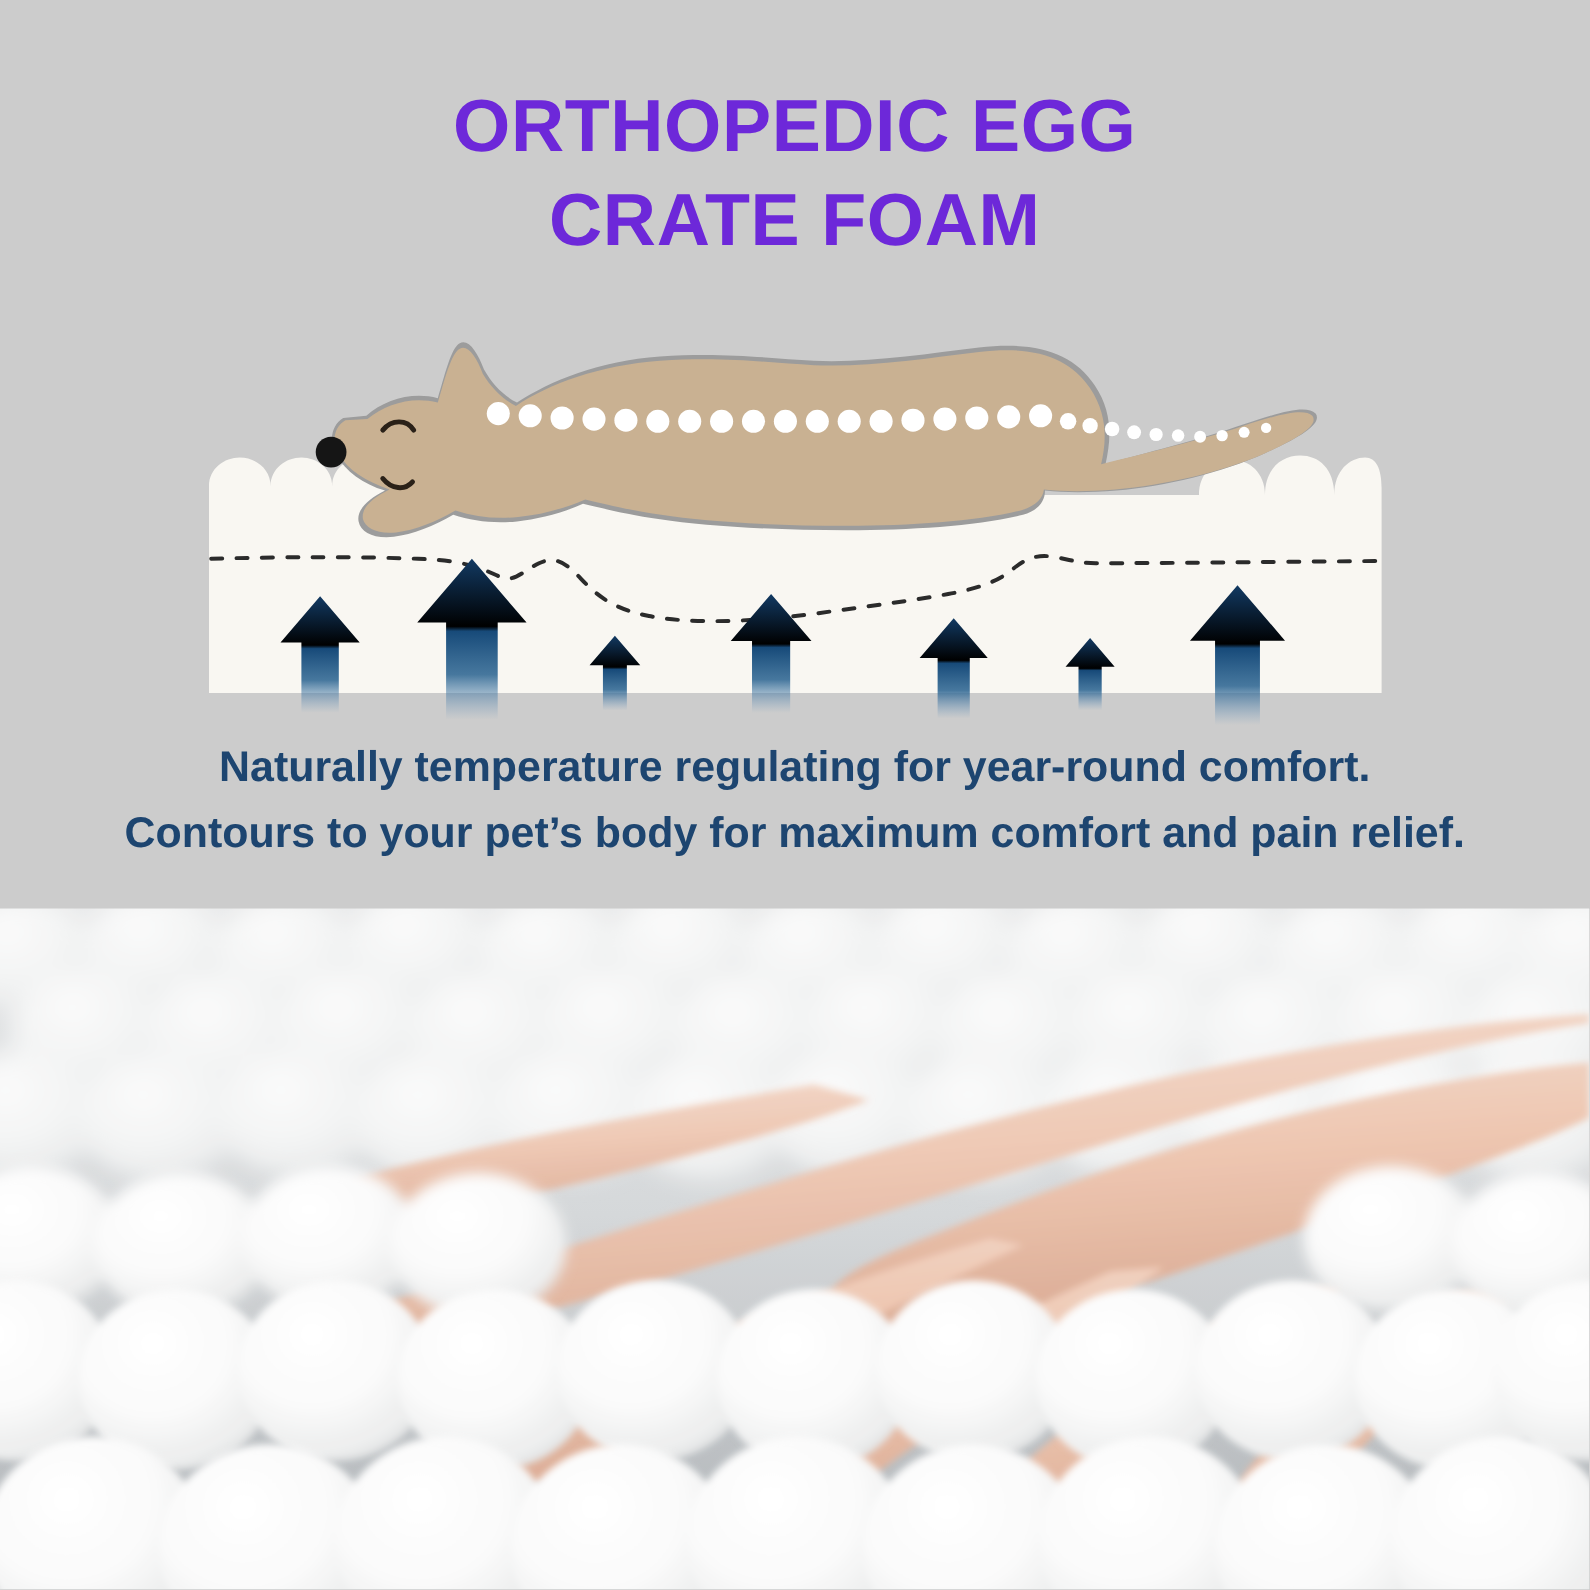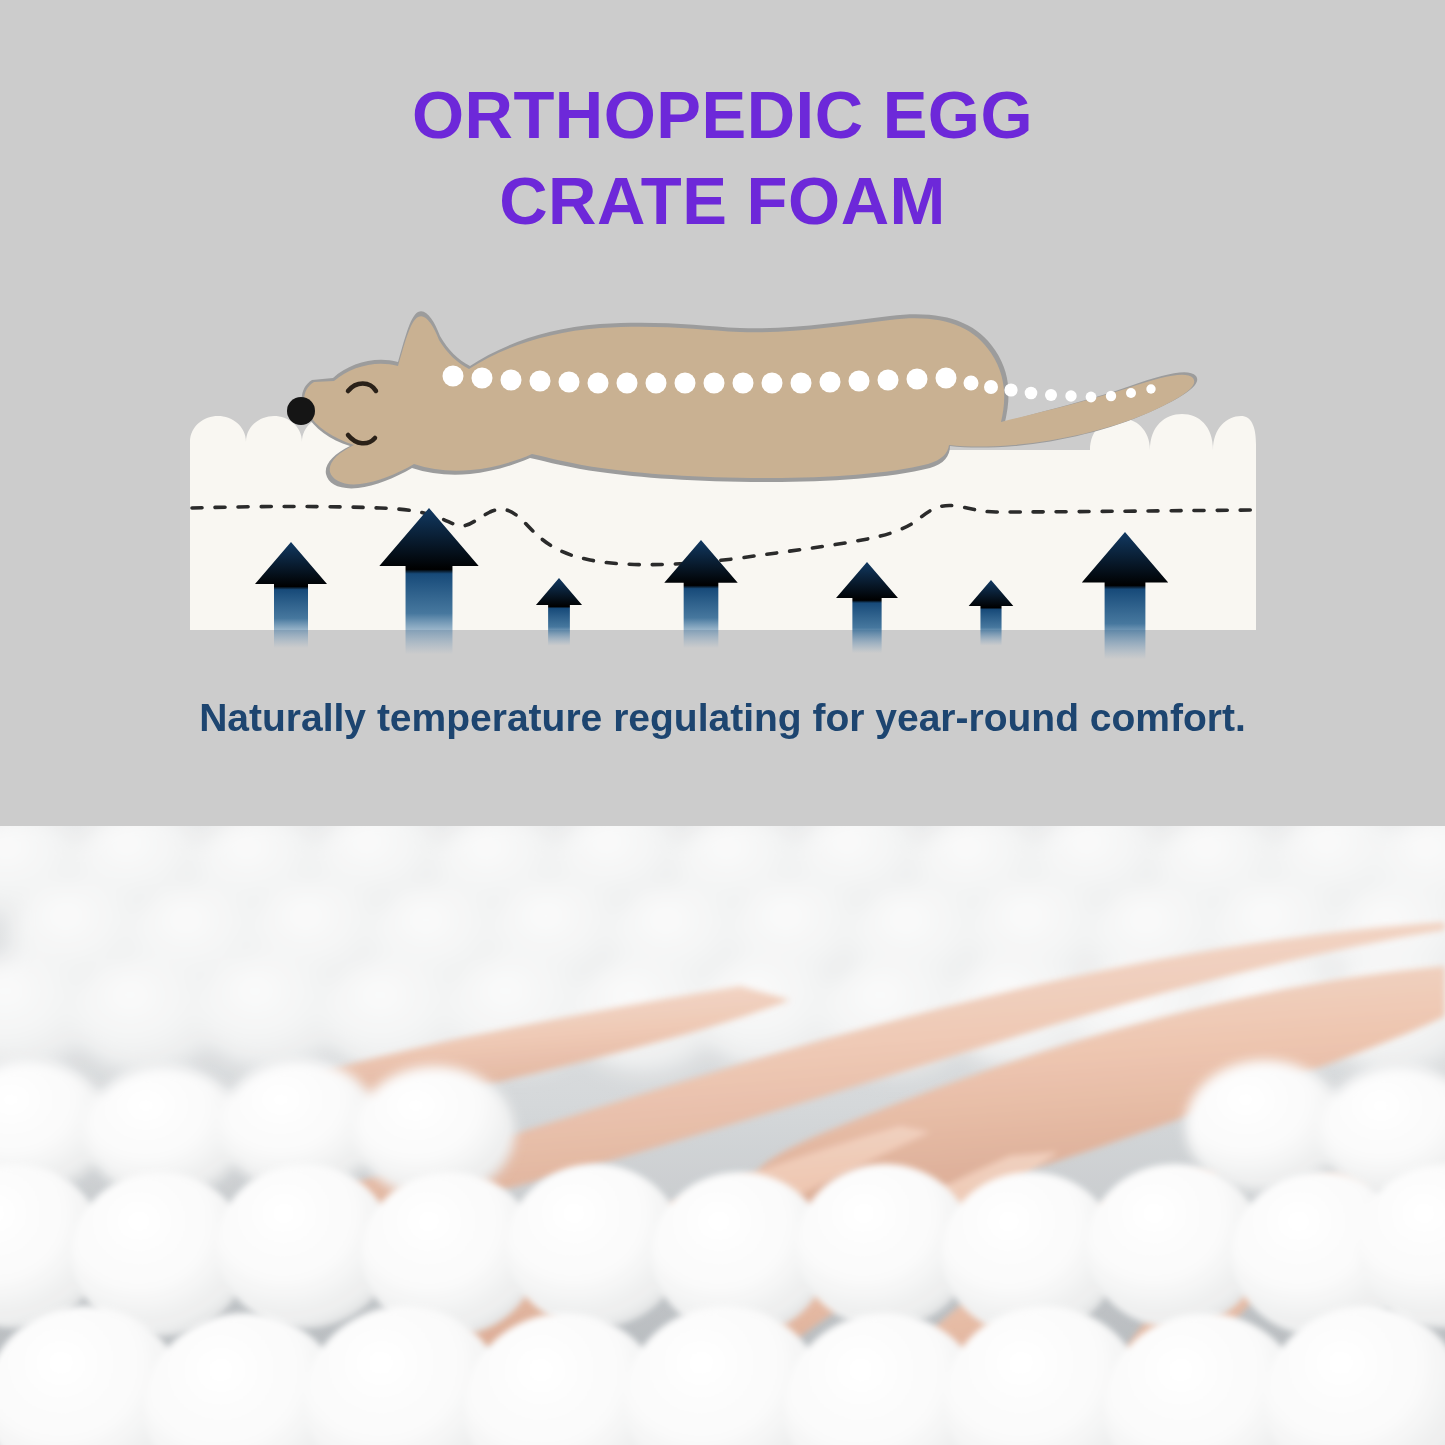--- a/index.html
+++ b/index.html
@@ -36,21 +36,21 @@
 
   .caption{
     position:absolute;left:0;top:668px;width:1445px;
     text-align:center;
     color:#1d4570;
     font-size:39px;
     line-height:60px;
     font-family:"Liberation Sans Narrow","Liberation Sans", sans-serif;
     font-weight:600;
   }
-  .caption .cap-line{display:block;margin-top:20px;}
+  .caption .cap-line{display:block;}
 
   
   .photo-panel{
     position:absolute;left:0;top:826px;width:1445px;height:619px;
     overflow:hidden;
     background:#e9e9e9;
   }
 </style>
 </head>
 <body>
@@ -254,20 +254,21 @@
         </g>
 
         <g transform="translate(1125,402) scale(1.20)">
           <path d="M 0 -100 L 36 -58 L 17 -58 L 17 6 L -17 6 L -17 -58 L -36 -58 Z" fill="url(#arrowGrad)"></path>
         </g>
       </g>
     </svg>
 
     <div class="caption">
       <span class="cap-line">Naturally temperature regulating for year-round comfort.</span>
+      <span class="cap-line">Contours to your pet’s body for maximum comfort and pain relief.</span>
     </div>
   </div>
 
   <div class="photo-panel">
     <svg width="1445" height="619" viewBox="0 0 1445 619">
       <defs>
 
         <radialGradient id="peakG" cx="38%" cy="30%" r="78%">
           <stop offset="0%" stop-color="#ffffff"></stop>
           <stop offset="52%" stop-color="#fafafa"></stop>

